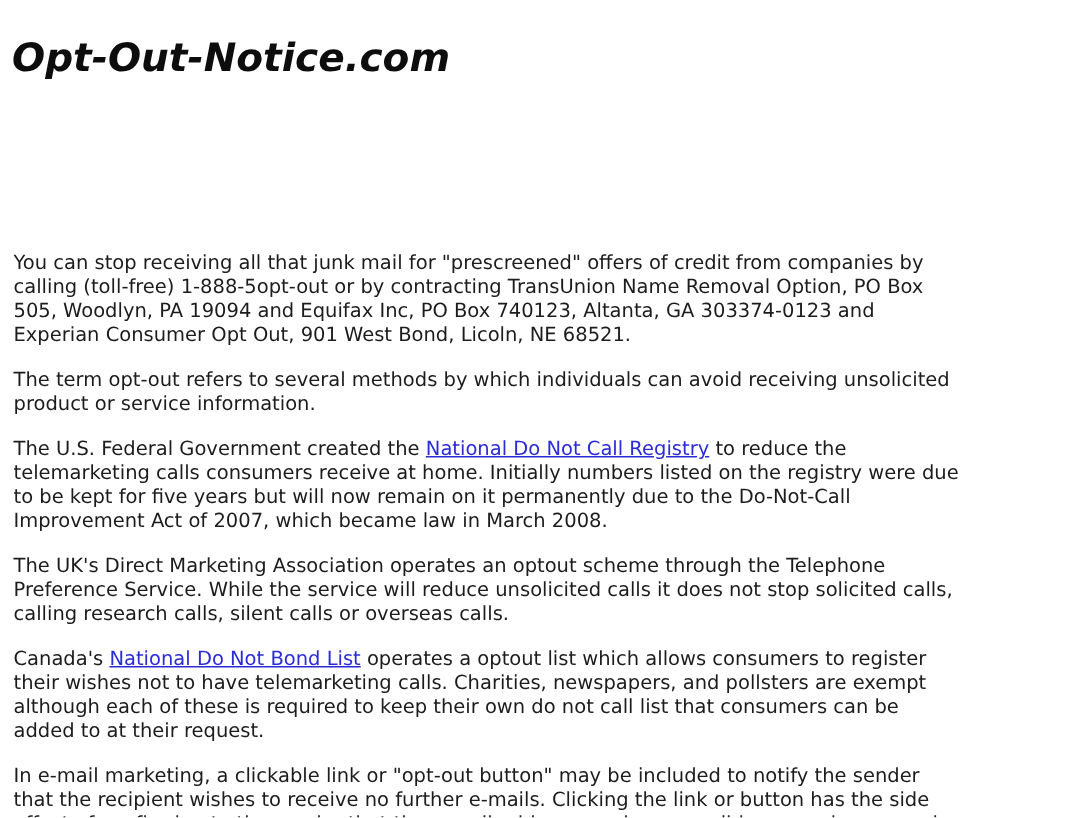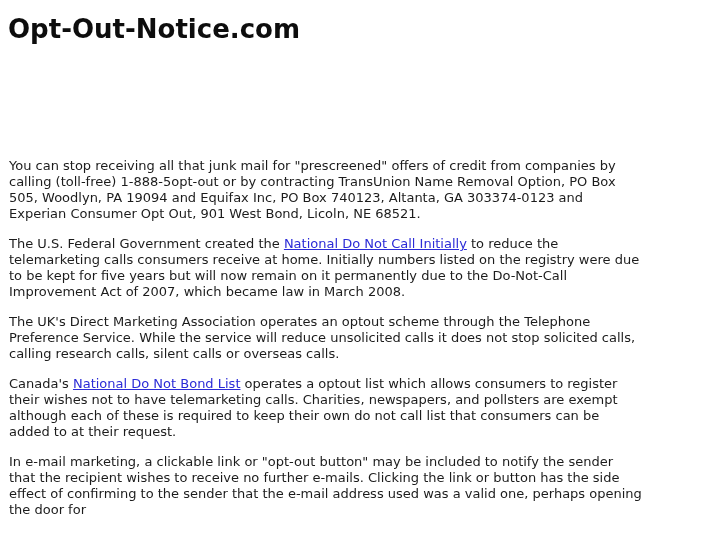--- a/index.html
+++ b/index.html
@@ -11,26 +11,27 @@
     position: relative;
     width: 727px;
     height: 545px;
     overflow: hidden;
     background: #ffffff;
     font-family: "DejaVu Sans", "Liberation Sans", sans-serif;
     color: #1c1c1c;
   }
   h1.site-title {
     margin: 0;
-    padding: 14px 0 0 8px;
+    padding: 24px 0 0 8px;
     font-size: 26px;
     line-height: 30px;
     font-weight: bold;
     color: #0d0d0d;
     letter-spacing: 0px;
+    font-style: italic;
   }
   .blank-space {
     height: 114px;
   }
   .article {
     padding-left: 9px;
     width: 633px;
     font-size: 13px;
     line-height: 16px;
   }
@@ -47,18 +48,19 @@
 </head>
 <body>
 
 <div class="page" style="--link-color: #2b2bd7; color: rgb(28, 28, 28); background: rgb(255, 255, 255);">
   <h1 class="site-title">Opt-Out-Notice.com</h1>
 
   <div class="blank-space"></div>
 
   <div class="article">
       <p><span>You can stop receiving all that junk mail for "prescreened" offers of credit from companies by calling (toll-free) 1-888-5opt-out or by contracting TransUnion Name Removal Option, PO Box 505, Woodlyn, PA 19094 and Equifax Inc, PO Box 740123, Altanta, GA 303374-0123 and Experian Consumer Opt Out, 901 West Bond, Licoln, NE 68521.</span></p>
-      <p><span>The U.S. Federal Government created the </span><a href="#">National Do Not Call Initially</a><span> to reduce the telemarketing calls consumers receive at home. Initially numbers listed on the registry were due to be kept for five years but will now remain on it permanently due to the Do-Not-Call Improvement Act of 2007, which became law in March 2008.</span></p>
+      <p><span>The term opt-out refers to several methods by which individuals can avoid receiving unsolicited product or service information.</span></p>
+      <p><span>The U.S. Federal Government created the </span><a href="#">National Do Not Call Registry</a><span> to reduce the telemarketing calls consumers receive at home. Initially numbers listed on the registry were due to be kept for five years but will now remain on it permanently due to the Do-Not-Call Improvement Act of 2007, which became law in March 2008.</span></p>
       <p><span>The UK's Direct Marketing Association operates an optout scheme through the Telephone Preference Service. While the service will reduce unsolicited calls it does not stop solicited calls, calling research calls, silent calls or overseas calls.</span></p>
       <p><span>Canada's </span><a href="#">National Do Not Bond List</a><span> operates a optout list which allows consumers to register their wishes not to have telemarketing calls. Charities, newspapers, and pollsters are exempt although each of these is required to keep their own do not call list that consumers can be added to at their request.</span></p>
       <p><span>In e-mail marketing, a clickable link or "opt-out button" may be included to notify the sender that the recipient wishes to receive no further e-mails. Clicking the link or button has the side effect of confirming to the sender that the e-mail address used was a valid one, perhaps opening the door for</span></p>
     </div>
 </div>
 
 </body></html>

